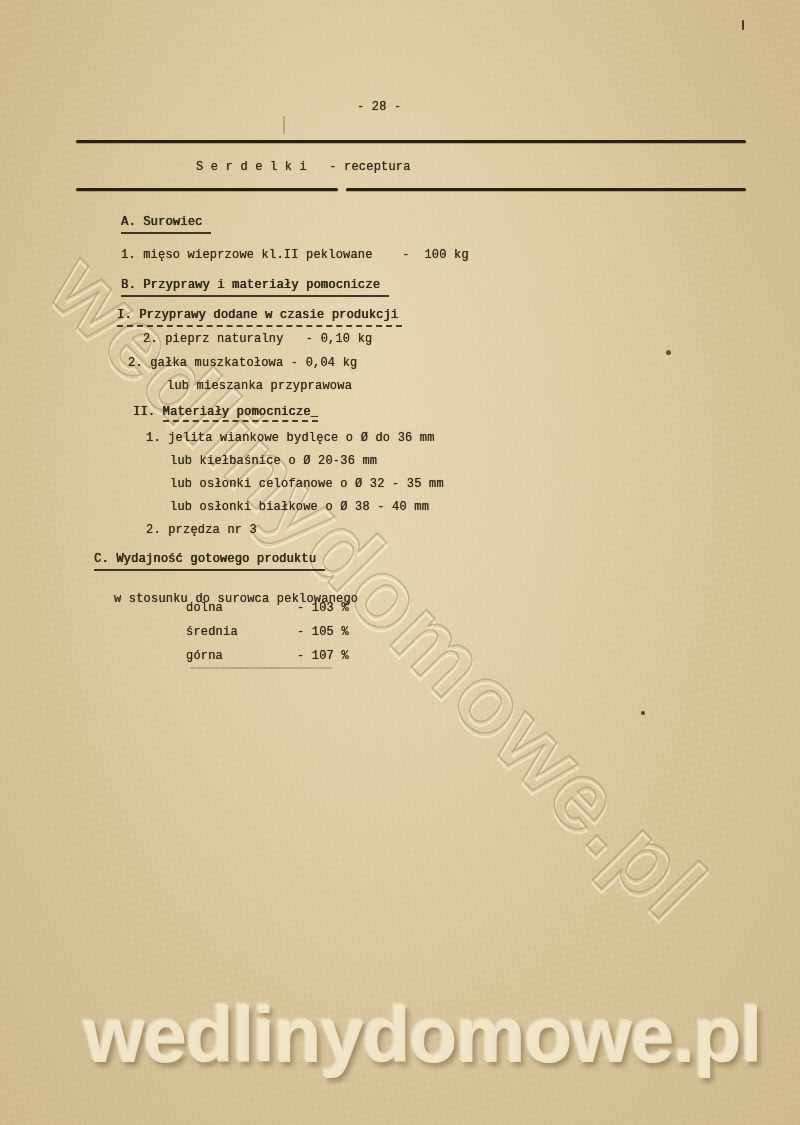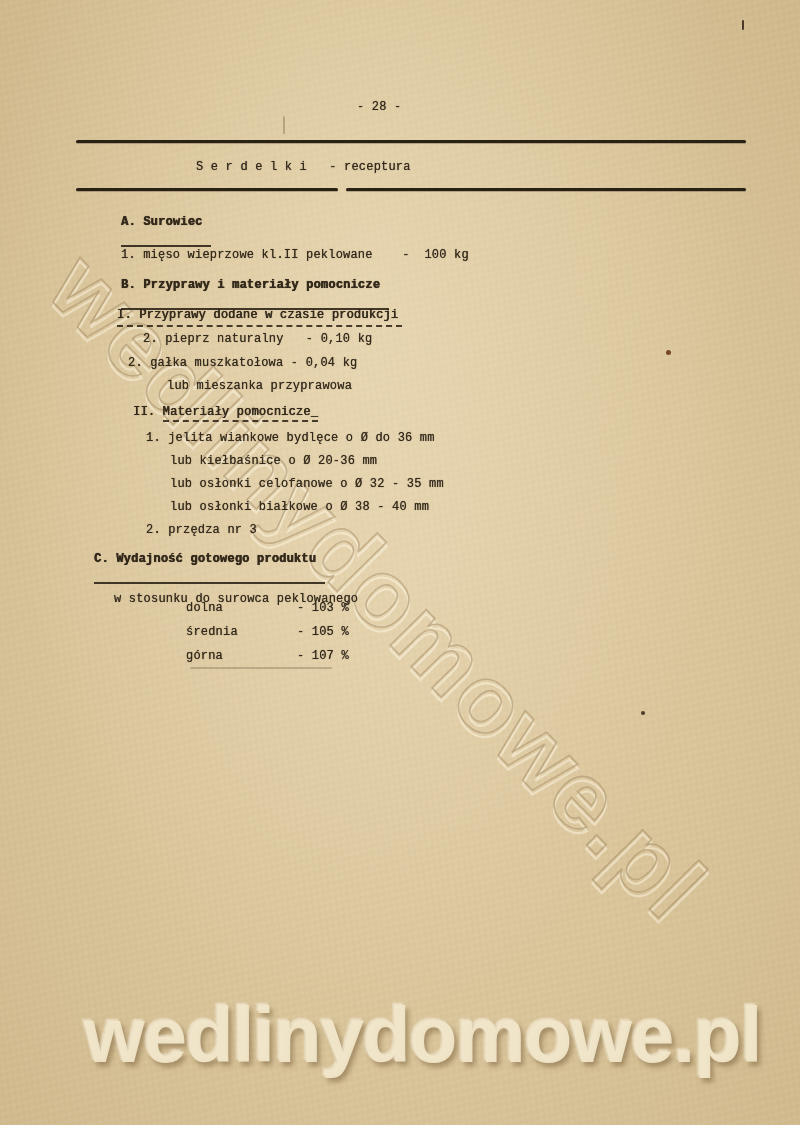--- a/index.html
+++ b/index.html
@@ -11,21 +11,21 @@
       repeating-linear-gradient(83deg, rgba(120,92,52,0.022) 0 2px, rgba(0,0,0,0) 2px 6px),
       repeating-linear-gradient(-12deg, rgba(255,244,210,0.05) 0 3px, rgba(0,0,0,0) 3px 7px),
       radial-gradient(ellipse at 50% 52%, #dfcba4 0%, #d9c49a 55%, #cfb88c 100%);
   }
   
   .tl{position:absolute;white-space:pre;
       font-family:"Liberation Mono","DejaVu Sans Mono",monospace;
       font-size:12px;line-height:17px;letter-spacing:0.2px;
       color:#33291b;text-shadow:0 0 0.8px rgba(51,41,27,0.85);}
   .head{text-shadow:0.5px 0 0 rgba(51,41,27,0.9), 0 0 0.8px rgba(51,41,27,0.8);}
-  .u-solid{border-bottom:2px solid rgba(42,33,20,0.88);padding-bottom:16px;padding-right:9px;font-weight:bold;}
+  .u-solid{border-bottom:2px solid rgba(42,33,20,0.88);padding-bottom:3px;padding-right:9px;}
   .u-dash-self{border-bottom:2px dashed rgba(42,33,20,0.85);padding-bottom:1px;padding-right:4px;}
   .u-dash-word{border-bottom:2px dashed rgba(42,33,20,0.85);padding-bottom:1px;}
   .rule{position:absolute;background:#2a2115;border-radius:2px;box-shadow:0 1px 0 rgba(42,33,21,0.25);}
   .ghost-rule{position:absolute;background:rgba(90,72,48,0.28);height:2px;border-radius:1px;}
   .speck{position:absolute;border-radius:50%;}
   .crease{position:absolute;background:rgba(108,88,58,0.35);width:2px;border-radius:1px;}
   .wm-bottom{position:absolute;left:84px;top:996px;
       font-family:"Liberation Sans",sans-serif;font-weight:bold;
       font-size:78px;letter-spacing:-1px;line-height:1;
       color:rgba(241,230,201,0.95);

